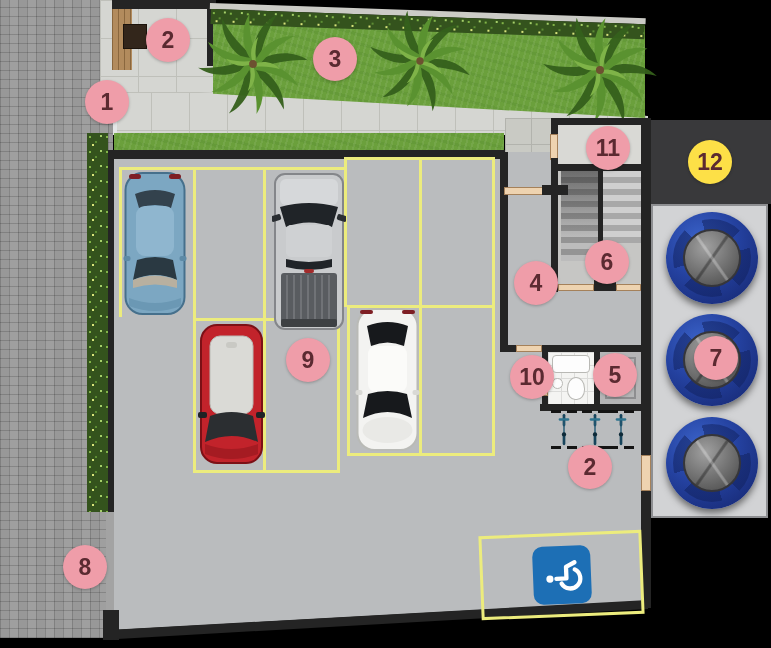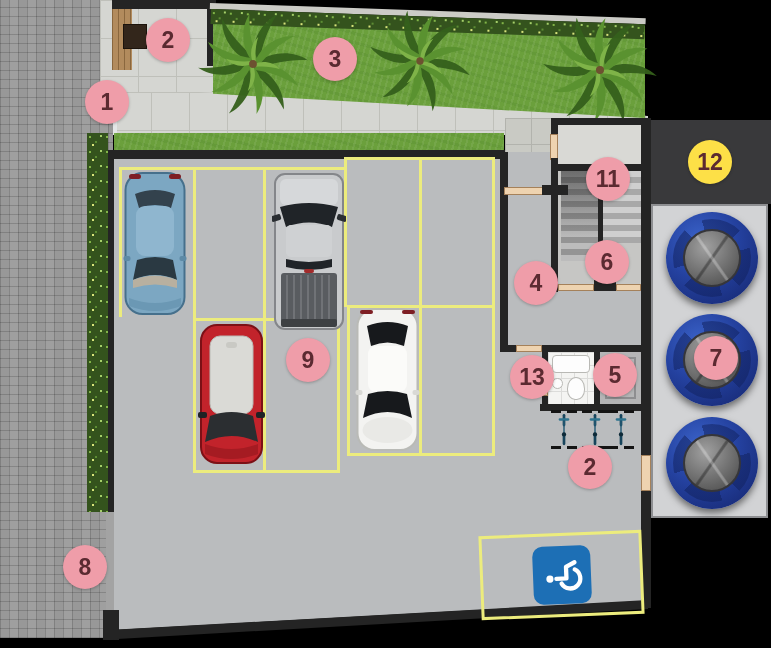--- a/index.html
+++ b/index.html
@@ -366,17 +366,17 @@
   <div class="marker" style="left: 85px; top: 80px; background-color: rgb(239, 157, 169);">1</div>
   <div class="marker" style="left: 146px; top: 18px; background-color: rgb(239, 157, 169);">2</div>
   <div class="marker" style="left: 313px; top: 37px; background-color: rgb(239, 157, 169);">3</div>
   <div class="marker" style="left: 514px; top: 261px; background-color: rgb(239, 157, 169);">4</div>
   <div class="marker" style="left: 593px; top: 353px; background-color: rgb(239, 157, 169);">5</div>
   <div class="marker" style="left: 585px; top: 240px; background-color: rgb(239, 157, 169);">6</div>
   <div class="marker" style="left: 694px; top: 336px; background-color: rgb(239, 157, 169);">7</div>
   <div class="marker" style="left: 63px; top: 545px; background-color: rgb(239, 157, 169);">8</div>
   <div class="marker" style="left: 286px; top: 338px; background-color: rgb(239, 157, 169);">9</div>
   <div class="marker" style="left: 568px; top: 445px; background-color: rgb(239, 157, 169);">2</div>
-  <div class="marker" style="left: 586px; top: 126px; background-color: rgb(239, 157, 169); margin-top: 31px;">11</div>
+  <div class="marker" style="left: 586px; top: 126px; background-color: rgb(239, 157, 169);">11</div>
   <div class="marker" style="left: 688px; top: 140px; background-color: #fde047;">12</div>
-  <div class="marker" style="left: 510px; top: 355px; background-color: rgb(239, 157, 169);">13</div>
+  <div class="marker" style="left: 510px; top: 355px; background-color: rgb(239, 157, 169);">10</div>
 
 </div>
 
 </body></html>

